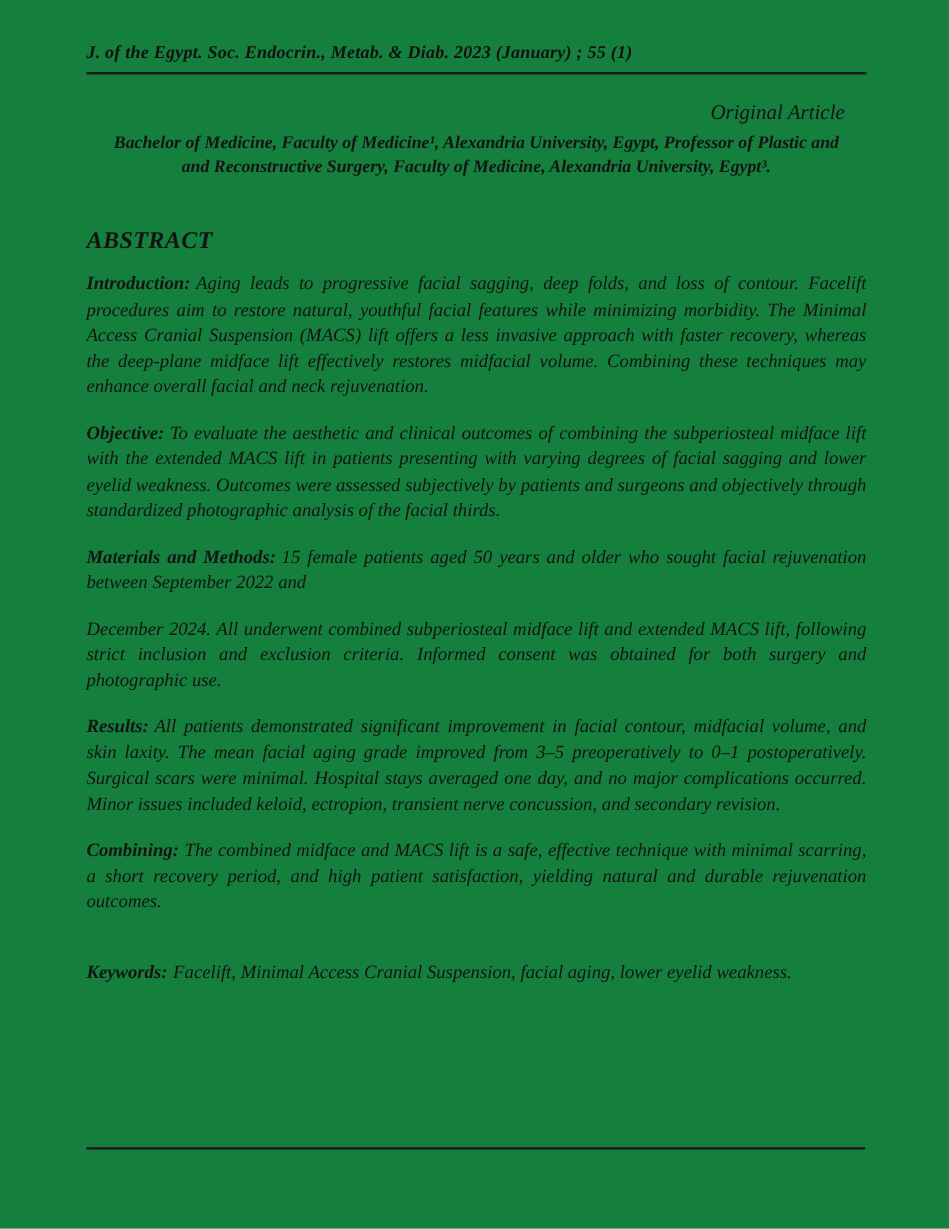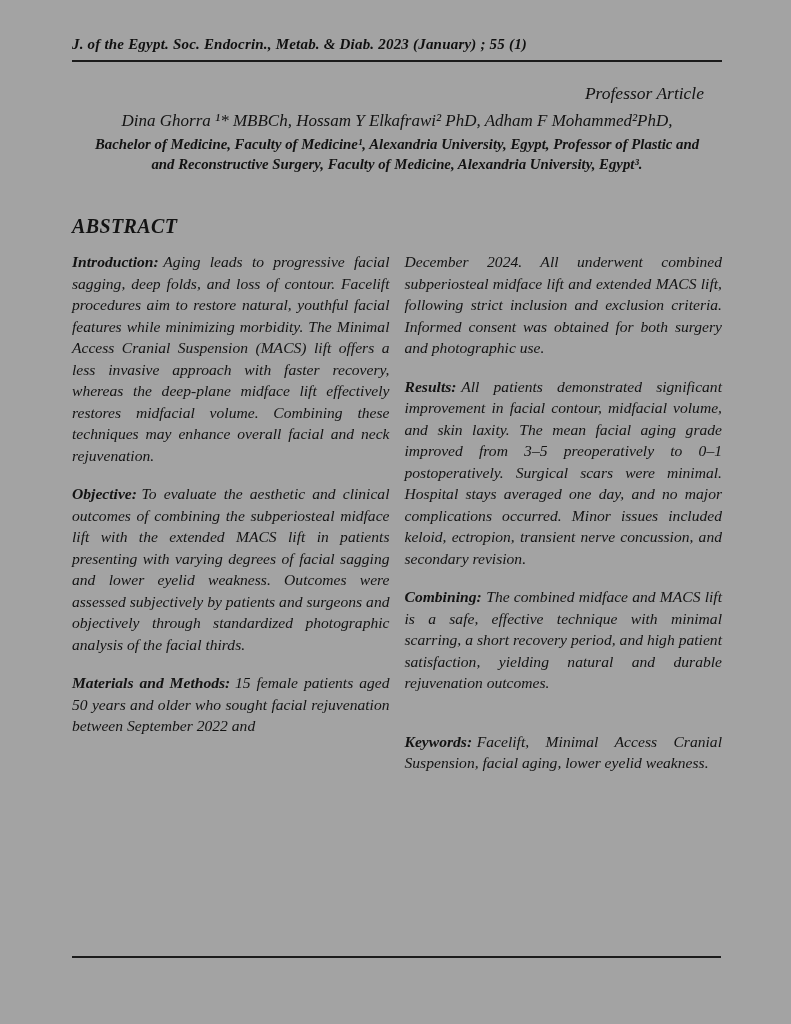--- a/index.html
+++ b/index.html
@@ -3,21 +3,21 @@
 <meta charset="utf-8">
 <style>
   * { margin: 0; padding: 0; box-sizing: border-box; }
   html, body { background: #ffffff; }
   body { font-family: "Liberation Serif", serif; color: #131313; }
 
   .page {
     position: relative;
     width: 791px;
     height: 1024px;
-    background: #a3a3a3;
+    background: #15803d;
     padding: 36px 69px 0 72px;
     overflow: hidden;
   }
 
   
   .journal-header {
     font-style: italic;
     font-weight: bold;
     font-size: 15px;
     letter-spacing: 0.2px;
@@ -65,21 +65,21 @@
   .abstract-heading {
     margin-top: 41px;
     font-weight: bold;
     font-style: italic;
     font-size: 20px;
     letter-spacing: 0.4px;
   }
   .columns {
     margin-top: 13px;
     display: flex;
-    gap: 15px;
+    flex-direction: column;
   }
   .col { flex: 1 1 0; min-width: 0; }
 
   .para {
     font-style: italic;
     font-size: 15.6px;
     line-height: 1.38;
     text-align: justify;
     margin-bottom: 17px;
   }
@@ -100,25 +100,24 @@
   }
 </style>
 </head>
 <body>
 
 <div class="page">
 
   <div class="journal-header">J. of the Egypt. Soc. Endocrin., Metab. &amp; Diab. 2023 (January) ; 55 (1)</div>
   <div class="header-rule"></div>
 
-  <div class="original-article">Professor Article</div>
+  <div class="original-article">Original Article</div>
 
 
   <div class="authors">
-    <div>Dina Ghorra ¹* MBBCh, Hossam Y Elkafrawi² PhD, Adham F Mohammed²PhD,</div>
   </div>
 
   <div class="affiliations">
     <div>Bachelor of Medicine, Faculty of Medicine¹, Alexandria University, Egypt, Professor of Plastic and</div>
     <div>and Reconstructive Surgery, Faculty of Medicine, Alexandria University, Egypt³.</div>
   </div>
 
   <div class="abstract-heading">ABSTRACT</div>
 
   <div class="columns">

